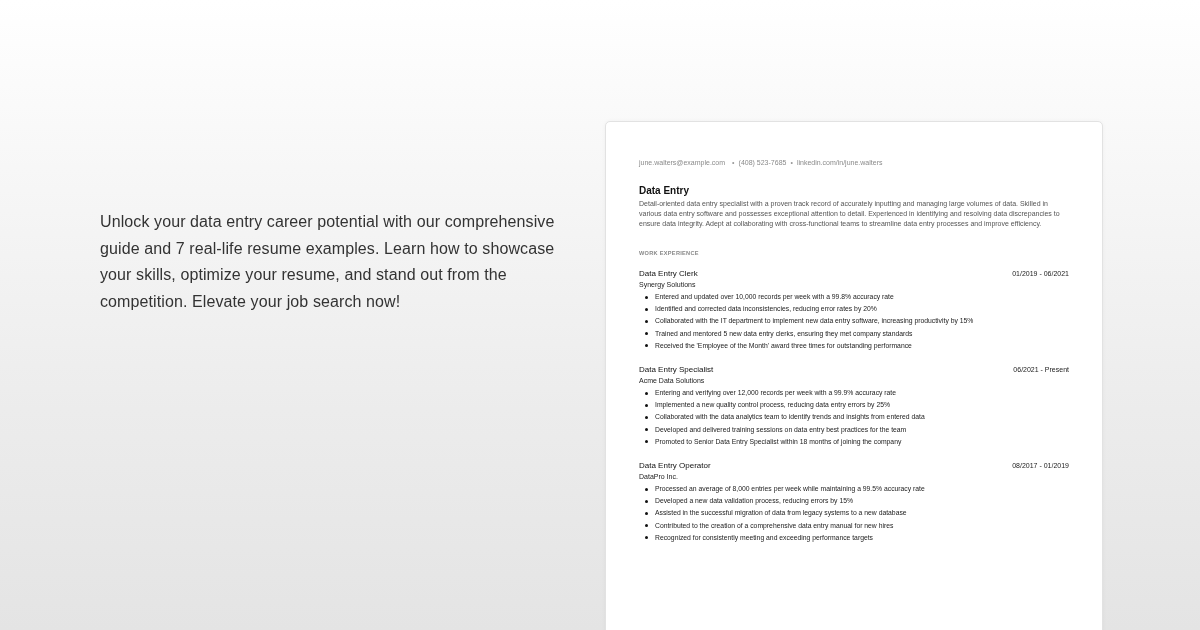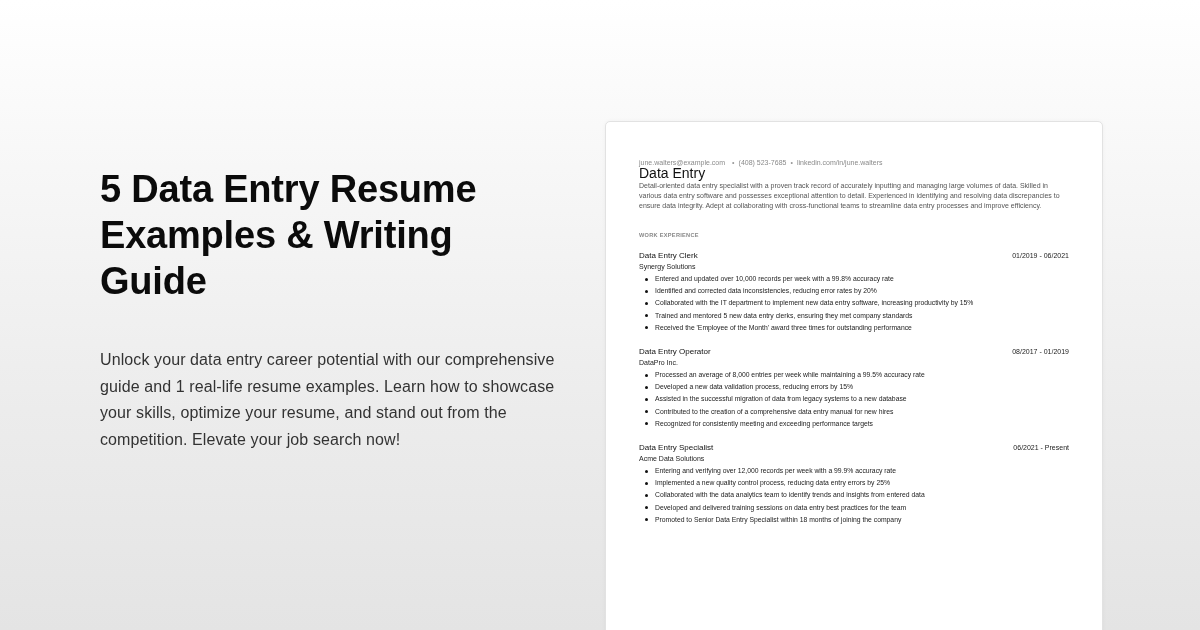--- a/index.html
+++ b/index.html
@@ -54,22 +54,23 @@
     .r-contact {
       margin-top: 2px;
       font-size: 7px;
       line-height: 9px;
       color: #8a8a8a;
       display: flex;
       gap: 4px;
     }
     .r-contact .sep { color: #999; }
     .r-title {
-      font-size: 14px;
-      font-weight: 400;
+      margin-top: 18px;
+      font-size: 10px;
+      font-weight: 700;
       line-height: 12px;
       color: #111;
     }
     .r-summary {
       margin-top: 2px;
       font-size: 7px;
       line-height: 10px;
       color: #555;
       width: 432px;
     }
@@ -125,22 +126,21 @@
       border-radius: 50%;
       background: #111;
     }
     .w-365 { width: 382px; }
     .w-300 { width: 322px; }
   </style>
 </head>
 <body>
 
 <section class="hero">
-  <h1 class="hero-title">5 Data Entry Resume Examples &amp; Writing Guide</h1>
-  <p class="hero-desc">Unlock your data entry career potential with our comprehensive guide and 1 real-life resume examples. Learn how to showcase your skills, optimize your resume, and stand out from the competition. Elevate your job search now!</p>
+  <p class="hero-desc">Unlock your data entry career potential with our comprehensive guide and 7 real-life resume examples. Learn how to showcase your skills, optimize your resume, and stand out from the competition. Elevate your job search now!</p>
 </section>
 
 <article class="card">
   <div class="r-contact">
     <span>june.walters@example.com</span>
     <span class="sep" style="margin-left:3px">•</span>
     <span>(408) 523-7685</span>
     <span class="sep">•</span>
     <span>linkedin.com/in/june.walters</span>
   </div>
@@ -160,40 +160,40 @@
       <li>Entered and updated over 10,000 records per week with a 99.8% accuracy rate</li>
       <li>Identified and corrected data inconsistencies, reducing error rates by 20%</li>
       <li>Collaborated with the IT department to implement new data entry software, increasing productivity by 15%</li>
       <li>Trained and mentored 5 new data entry clerks, ensuring they met company standards</li>
       <li>Received the 'Employee of the Month' award three times for outstanding performance</li>
     </ul>
   </div>
 
   <div class="job">
     <div class="job-head">
+      <span class="job-role">Data Entry Specialist</span>
+      <span class="job-dates">06/2021 - Present</span>
+    </div>
+    <div class="job-company">Acme Data Solutions</div>
+    <ul class="bullets w-300">
+      <li>Entering and verifying over 12,000 records per week with a 99.9% accuracy rate</li>
+      <li>Implemented a new quality control process, reducing data entry errors by 25%</li>
+      <li>Collaborated with the data analytics team to identify trends and insights from entered data</li>
+      <li>Developed and delivered training sessions on data entry best practices for the team</li>
+      <li>Promoted to Senior Data Entry Specialist within 18 months of joining the company</li>
+    </ul>
+  </div>
+
+  <div class="job">
+    <div class="job-head">
       <span class="job-role">Data Entry Operator</span>
       <span class="job-dates">08/2017 - 01/2019</span>
     </div>
     <div class="job-company">DataPro Inc.</div>
     <ul class="bullets w-300">
       <li>Processed an average of 8,000 entries per week while maintaining a 99.5% accuracy rate</li>
       <li>Developed a new data validation process, reducing errors by 15%</li>
       <li>Assisted in the successful migration of data from legacy systems to a new database</li>
       <li>Contributed to the creation of a comprehensive data entry manual for new hires</li>
       <li>Recognized for consistently meeting and exceeding performance targets</li>
     </ul>
   </div>
-
-  <div class="job">
-    <div class="job-head">
-      <span class="job-role">Data Entry Specialist</span>
-      <span class="job-dates">06/2021 - Present</span>
-    </div>
-    <div class="job-company">Acme Data Solutions</div>
-    <ul class="bullets w-300">
-      <li>Entering and verifying over 12,000 records per week with a 99.9% accuracy rate</li>
-      <li>Implemented a new quality control process, reducing data entry errors by 25%</li>
-      <li>Collaborated with the data analytics team to identify trends and insights from entered data</li>
-      <li>Developed and delivered training sessions on data entry best practices for the team</li>
-      <li>Promoted to Senior Data Entry Specialist within 18 months of joining the company</li>
-    </ul>
-  </div>
 </article>
 
 </body></html>

